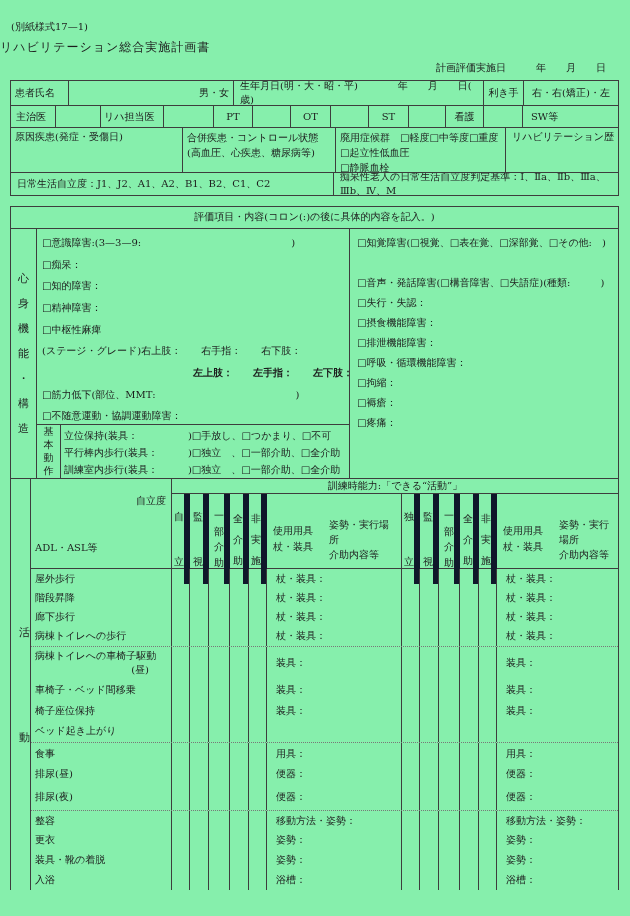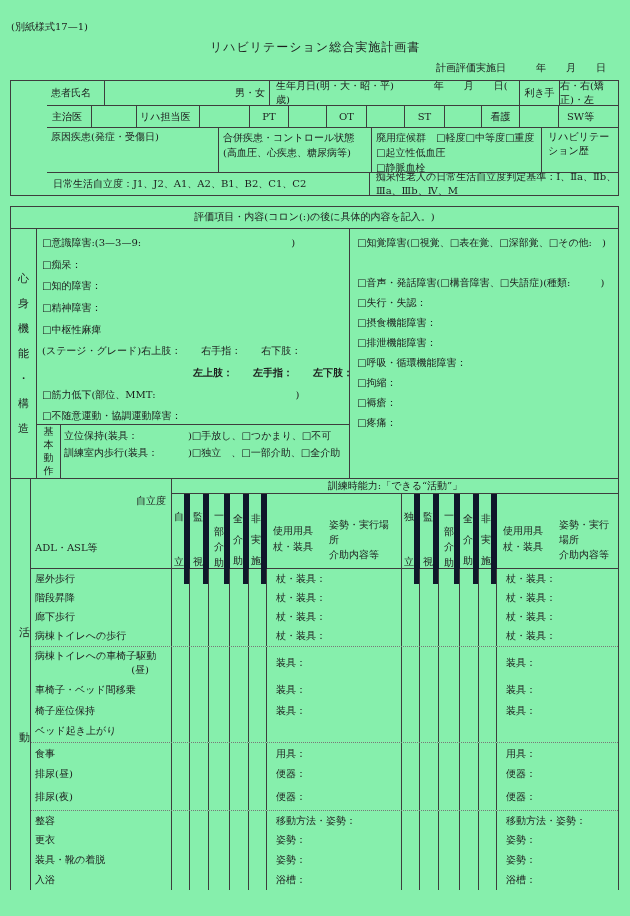--- a/index.html
+++ b/index.html
@@ -1,24 +1,24 @@
 <!DOCTYPE html>
 <html><head>
 <meta charset="utf-8">
 <style>
   html,body{margin:0;padding:0;background:#fff;}
   .page{position:relative;width:630px;height:916px;background:#86efac;color:#1c1c1c;
         font-family:"DejaVu Serif","Liberation Serif",serif;font-size:10px;overflow:hidden;box-sizing:border-box;}
   .page *{box-sizing:border-box;}
   .form-no{margin:20px 0 0 11px;font-size:10px;}
-  .title{margin-top:5px;text-align:center;font-size:12px;letter-spacing:1px;font-family:Liberation Serif, serif;}
+  .title{margin-top:5px;text-align:left;font-size:12px;letter-spacing:1px;font-family:Liberation Serif, serif;}
   .eval-date{margin-top:5px;text-align:right;padding-right:24px;font-size:10px;}
 
   
-  .t1{margin:5px 10px 0 10px;width:609px;border:1px solid #3d3d3d;padding-left:36px;}
+  .t1{margin:5px 10px 0 10px;width:609px;border:1px solid #3d3d3d;}
   .t1row{display:flex;}
   .t1row + .t1row{border-top:1px solid #3d3d3d;}
   .c{flex-shrink:0;border-right:1px solid #3d3d3d;display:flex;align-items:center;overflow:hidden;}
   .c.last{border-right:none;flex:1 1 auto;}
   .r1{height:24px;}
   .r2{height:22px;}
   .r3{height:45px;}
   .r4{height:23px;}
   .pl4{padding-left:4px;}.pl3{padding-left:3px;}.pl5{padding-left:5px;}.pl6{padding-left:6px;}.pl8{padding-left:8px;}
   .cen{justify-content:center;}
@@ -147,20 +147,21 @@
           <div class="litem indent">左上肢：　　左手指：　　左下肢：</div>
           <div class="litem">□筋力低下(部位、MMT:　　　　　　　　　　　　　　)</div>
           <div class="litem">□不随意運動・協調運動障害：</div>
         </div>
         <div class="bmotion">
           <div class="bmlab">
             <span class="vtext lh13">基本動作</span>
           </div>
           <div class="bmrows">
             <div class="bmrow">立位保持(装具：　　　　　)□手放し、□つかまり、□不可</div>
+            <div class="bmrow">平行棒内歩行(装具：　　　)□独立　、□一部介助、□全介助</div>
             <div class="bmrow">訓練室内歩行(装具：　　　)□独立　、□一部介助、□全介助</div>
           </div>
         </div>
       </div>
       <div class="rightcol">
         <div class="ritem">□知覚障害(□視覚、□表在覚、□深部覚、□その他:　)</div>
         <div class="ritem"></div>
         <div class="ritem">□音声・発話障害(□構音障害、□失語症)(種類:　　　)</div>
         <div class="ritem">□失行・失認：</div>
         <div class="ritem">□摂食機能障害：</div>

